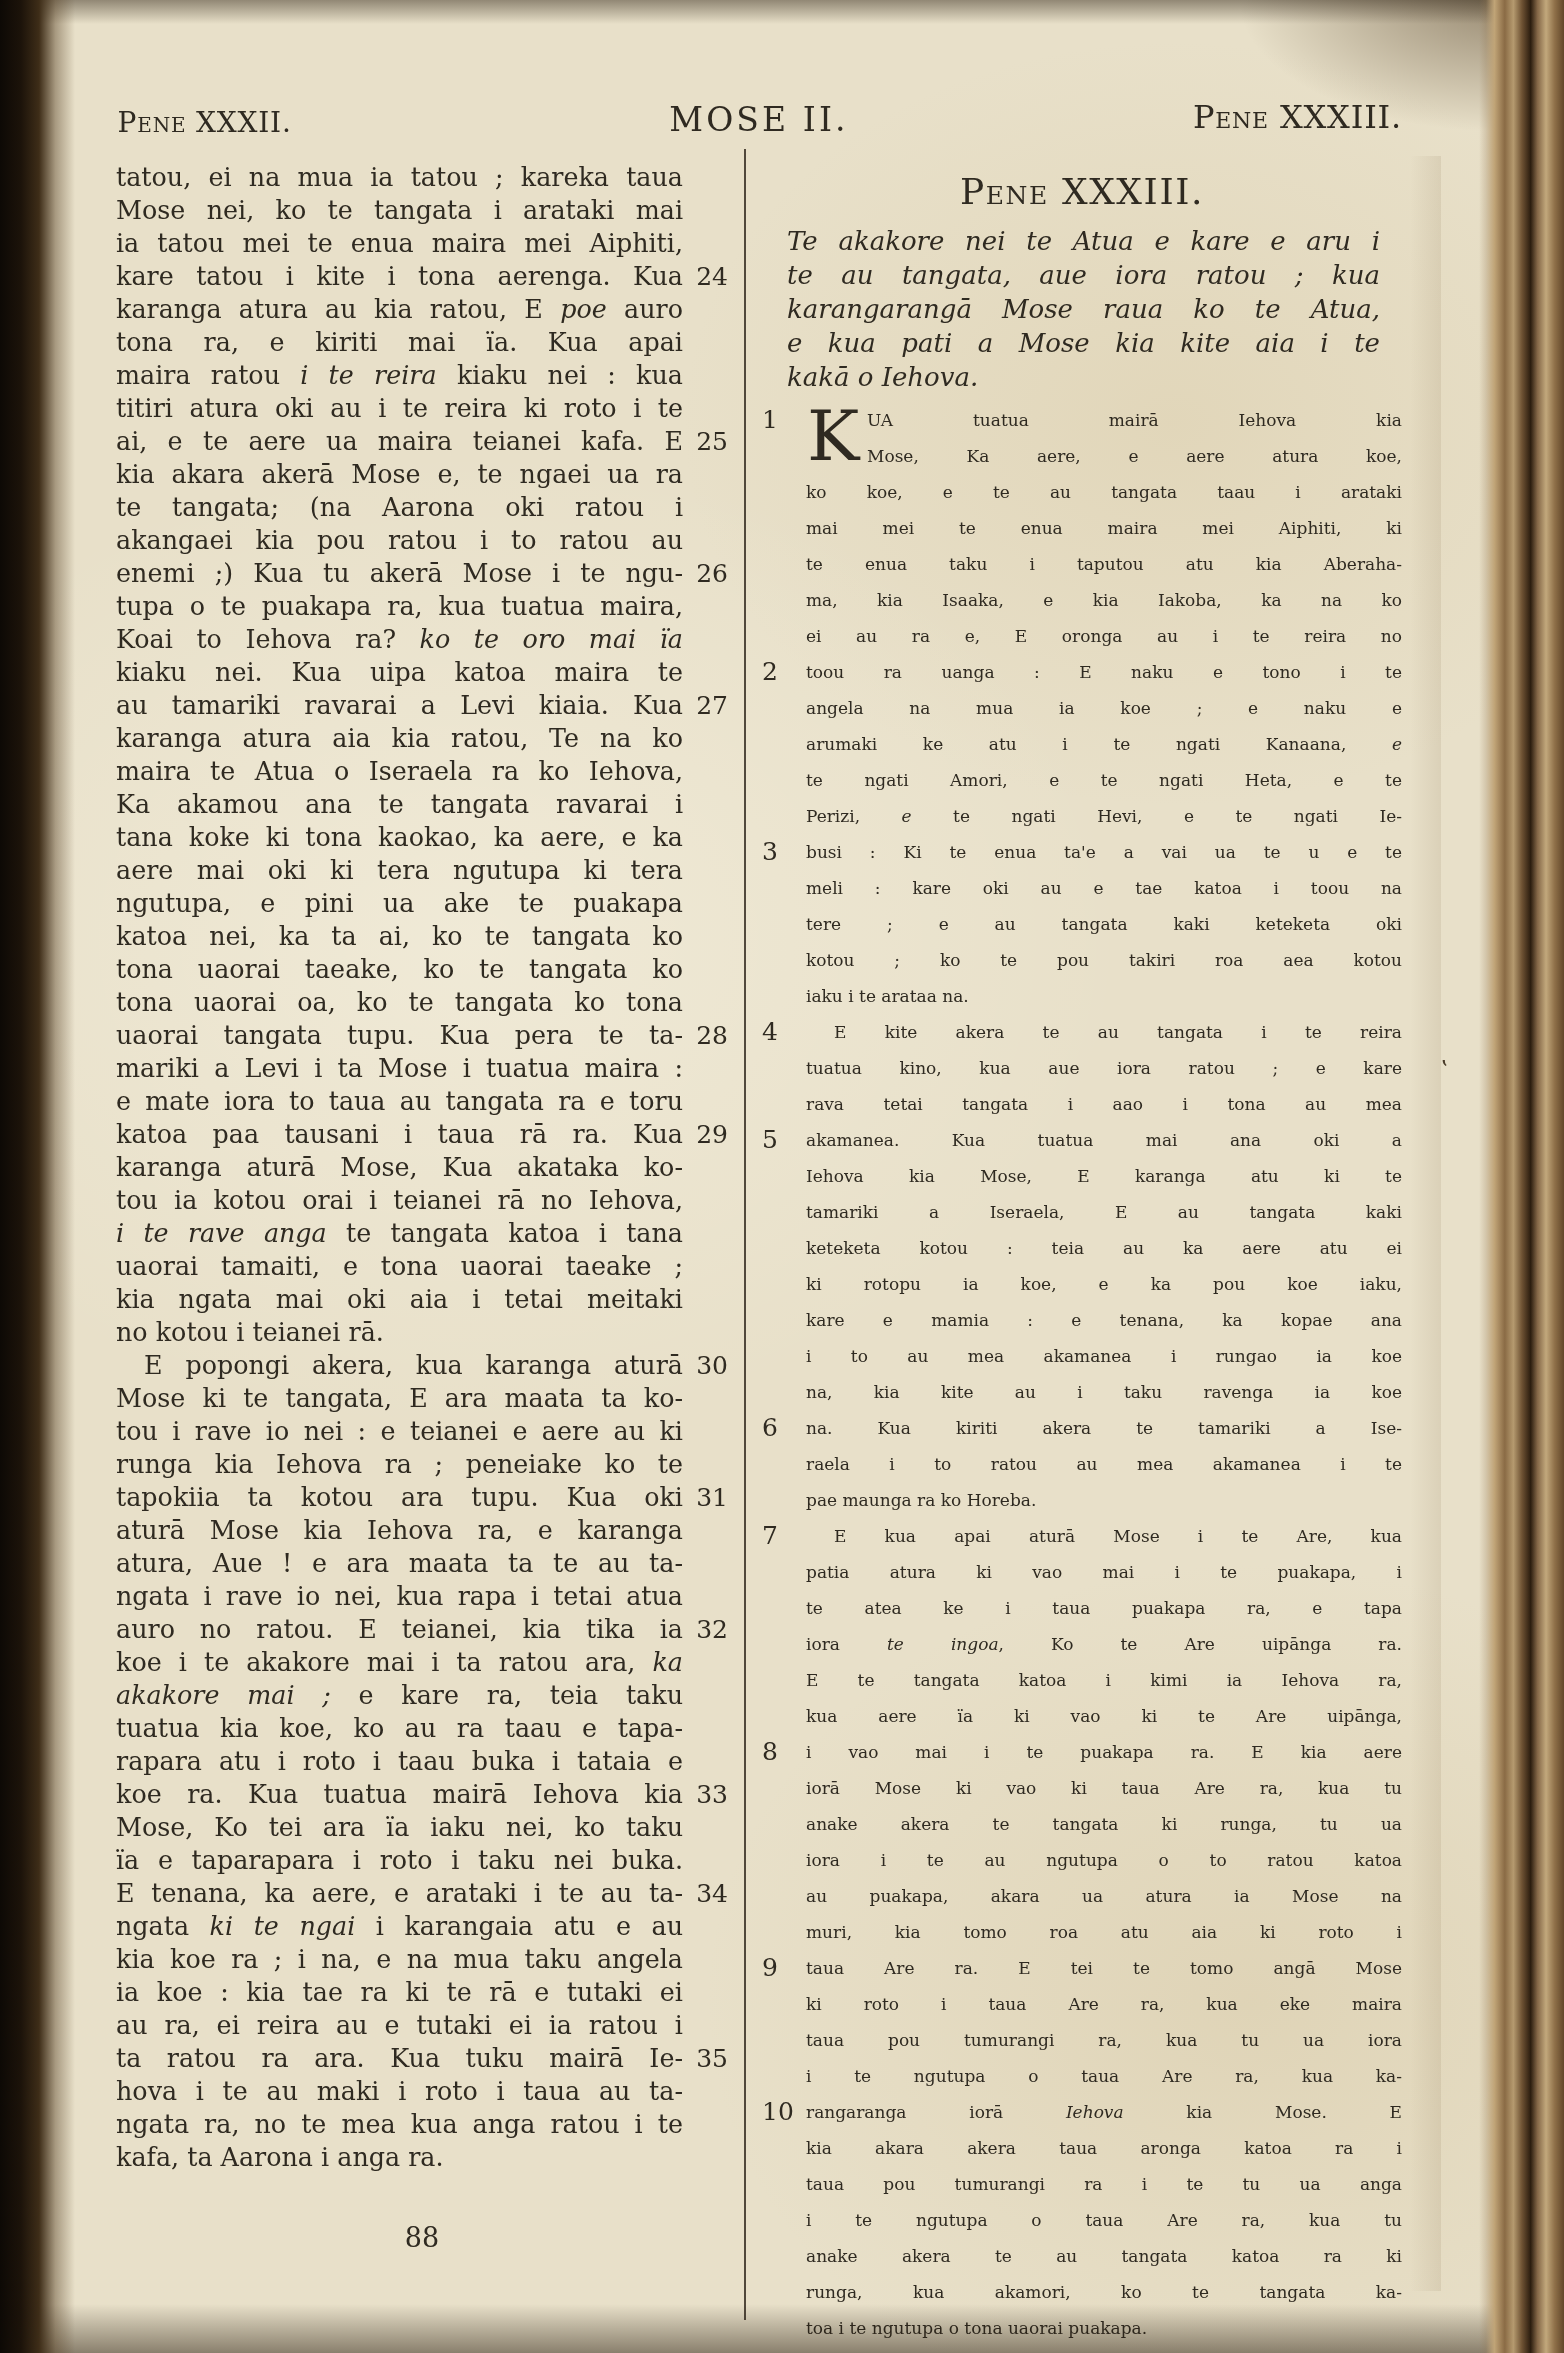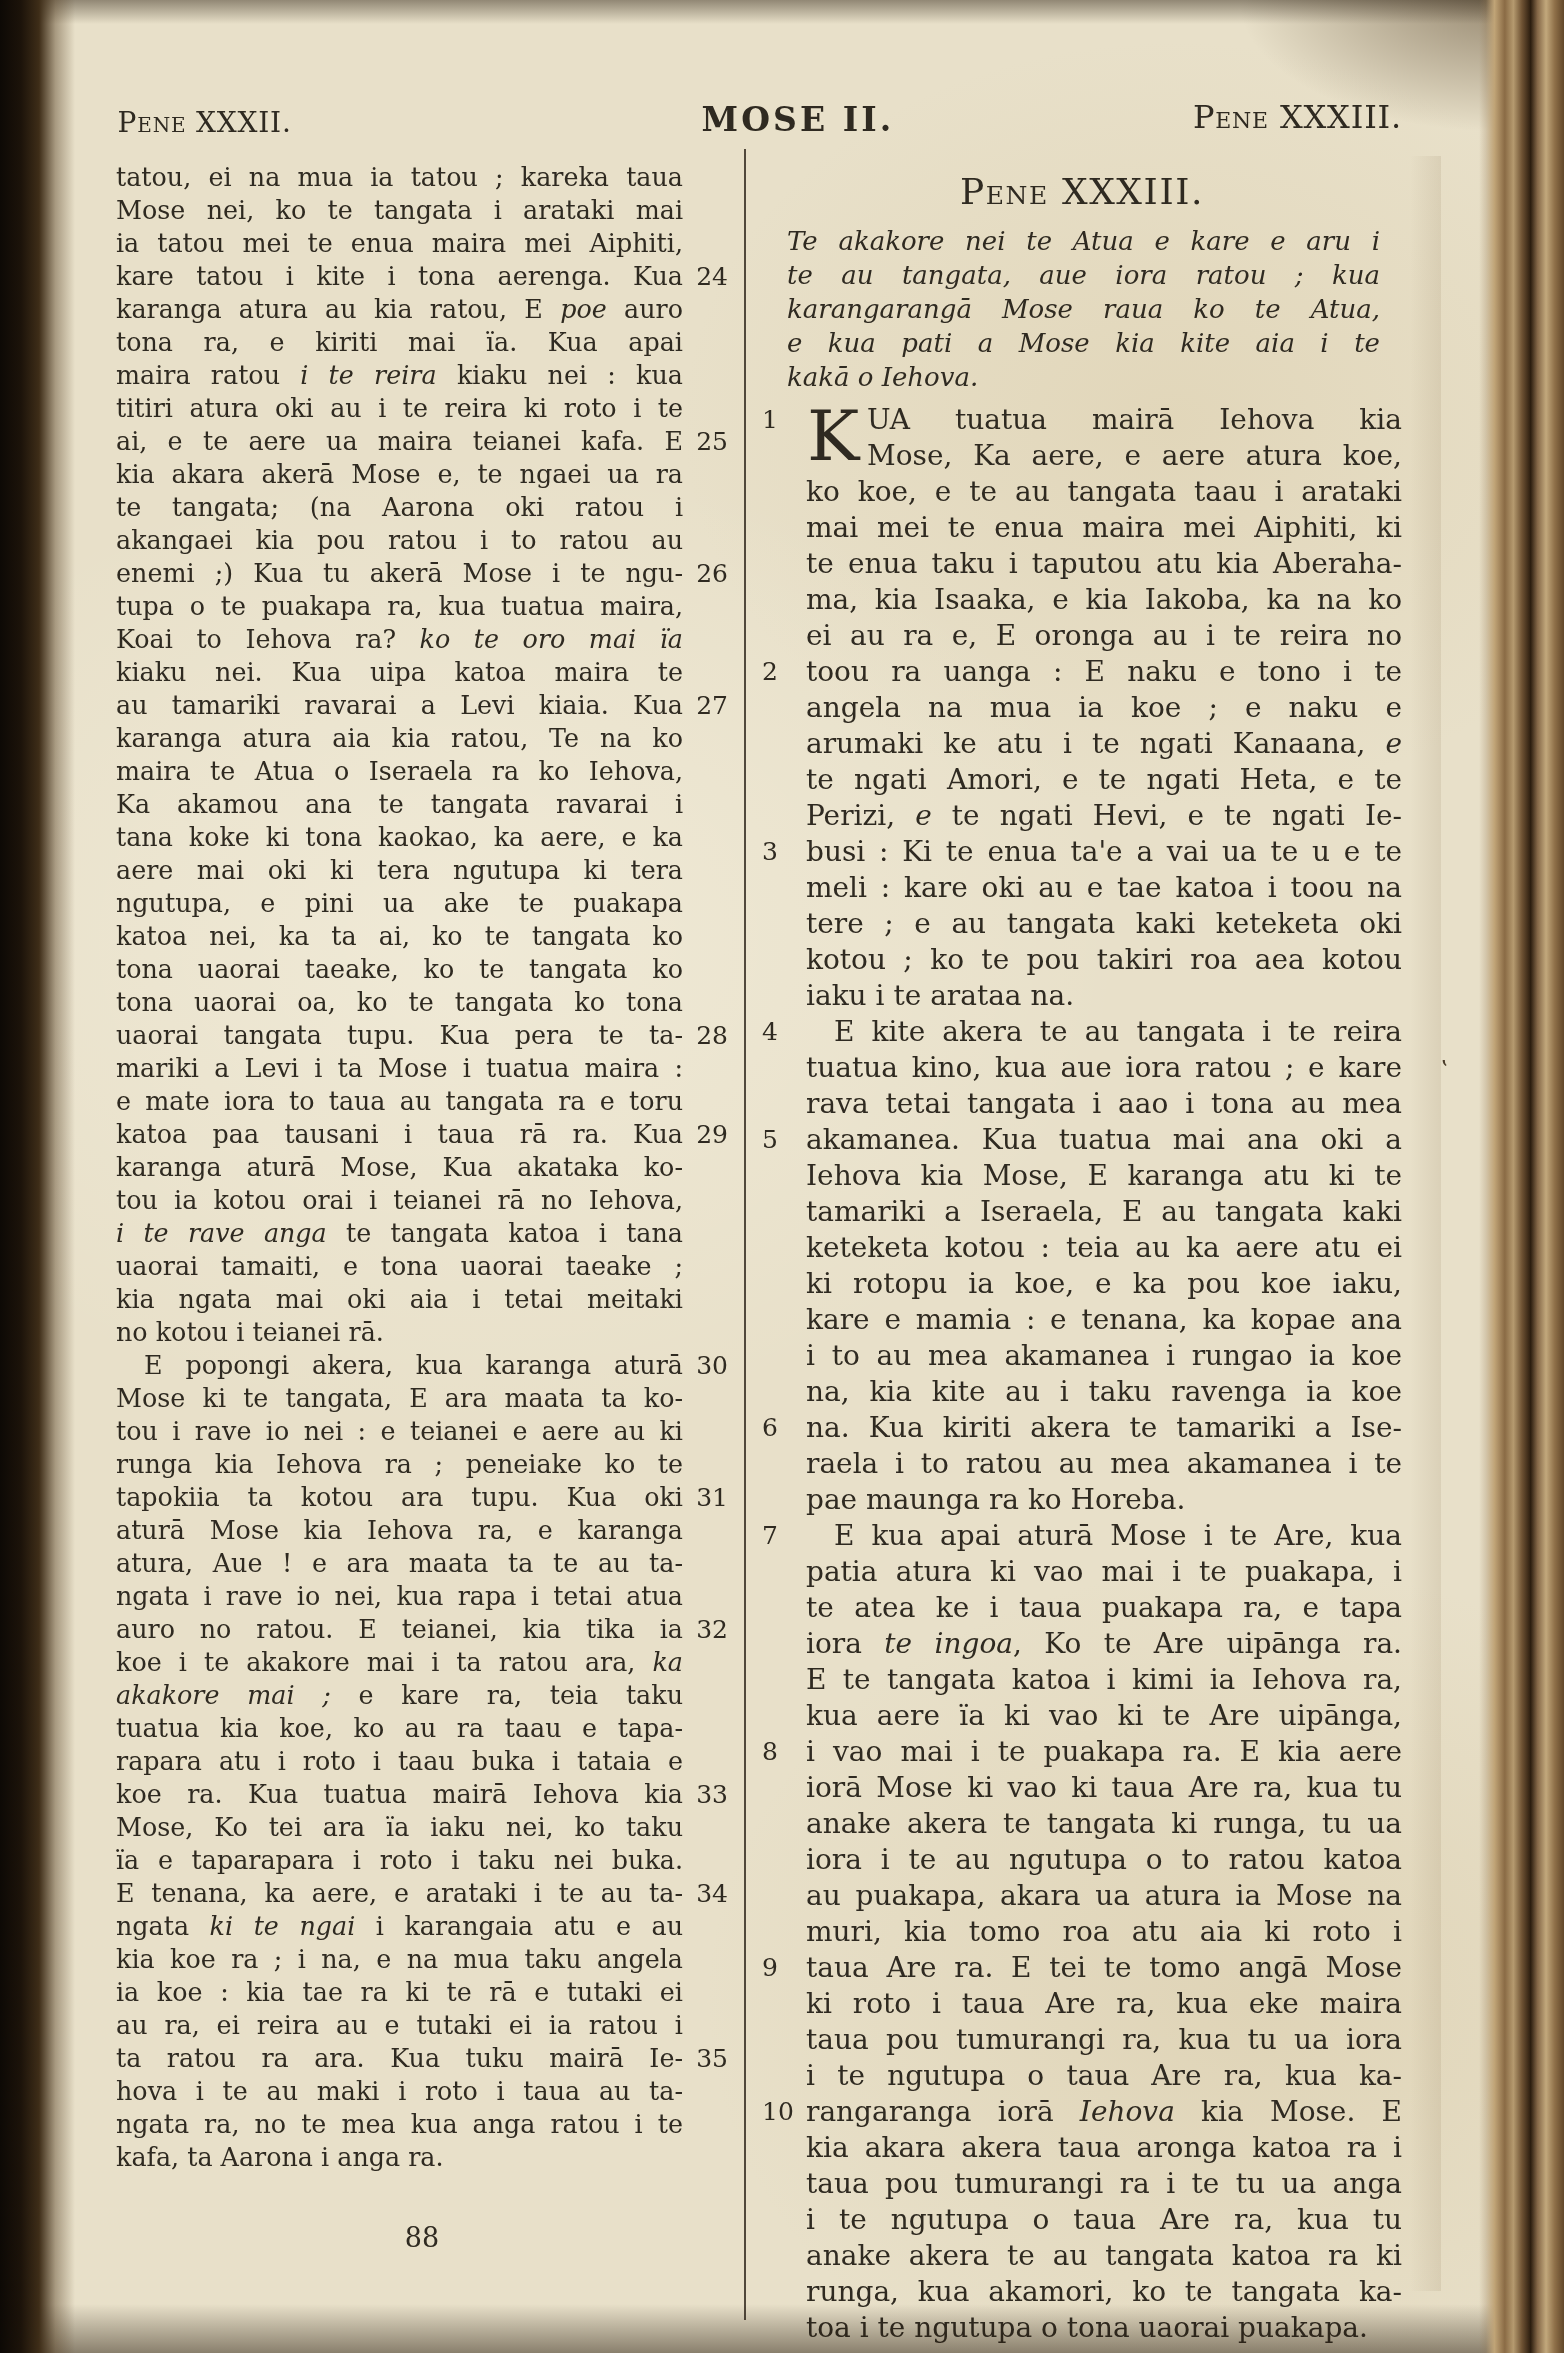--- a/index.html
+++ b/index.html
@@ -30,21 +30,21 @@
       rgba(150,120,80,0) 0%, rgba(150,120,80,.25) 8%,
       #c0a477 18%, #8a6b45 30%, #b59a6f 40%, #6e5233 50%,
       #2b1d0f 60%, #846747 68%, #c2a87c 78%, #8f7049 88%, #5c4226 100%);}
   .corner-tr{position:absolute;right:63px;top:0;width:266px;height:133px;
     background:radial-gradient(ellipse at 100% 0%, rgba(70,50,25,.5), rgba(70,50,25,0) 70%);}
   .col-shade{position:absolute;left:1410px;top:156px;bottom:63px;width:31px;
     background:linear-gradient(90deg, rgba(120,95,60,0), rgba(120,95,60,.12));}
 
   .running-head{position:absolute;top:95px;left:116px;width:1286px;height:47px;}
   .rh-left{position:absolute;left:1.6px;top:11px;font-size:28px;font-variant:small-caps;letter-spacing:0.8px;}
-  .rh-center{position:absolute;left:50%;transform:translateX(-50%);top:4.7px;font-size:33px;font-weight:700;letter-spacing:3.1px;margin-left:39px;}
+  .rh-center{position:absolute;left:50%;transform:translateX(-50%);top:4.7px;font-size:33px;font-weight:400;letter-spacing:3.1px;}
   .rh-right{position:absolute;right:0;top:3.1px;font-size:32px;font-variant:small-caps;letter-spacing:0.8px;}
 
   .divider{position:absolute;left:744px;top:149px;height:2171px;width:1.6px;background:rgba(42,34,24,.8);}
 
   .line{display:flex;}
   .ltext{display:block;flex:1;text-align:justify;text-align-last:justify;}
   .line.end .ltext{text-align-last:left;}
   .line.indent .ltext{text-indent:28px;}
   .vnum{display:block;}
 
@@ -53,21 +53,21 @@
   .col-left .ltext{font-size:25.4px;line-height:33px;}
   .col-left .vnum{width:45px;text-align:right;font-size:25px;line-height:33px;}
 
   .col-right{position:absolute;left:762px;top:171px;width:640px;}
   .chapter-heading{text-align:center;font-size:36px;font-variant:small-caps;letter-spacing:1.6px;height:45px;margin-bottom:7.8px;}
   .summary{margin:0 22px 7.8px 25px;font-style:italic;}
   .summary .line{height:34px;}
   .summary .ltext{font-size:26px;line-height:34px;}
   .body-lines{position:relative;}
   .body-lines .line{height:36px;}
-  .body-lines .ltext{font-size:28px;line-height:36px;}
+  .body-lines .ltext{font-size:17px;line-height:36px;}
   .body-lines .vnum{width:44px;text-align:left;font-size:25px;line-height:36px;}
   .body-lines .line.dc .ltext{padding-left:61px;}
   .dropcap{position:absolute;left:45px;top:0;font-size:70px;line-height:69px;}
 
   .page-number{position:absolute;left:116px;top:2222px;width:612px;text-align:center;font-size:27px;}
   .margin-artifact{position:absolute;left:1441px;top:1056px;font-size:23.5px;color:#4a3c2a;}
 </style>
 </head>
 <body>
 

